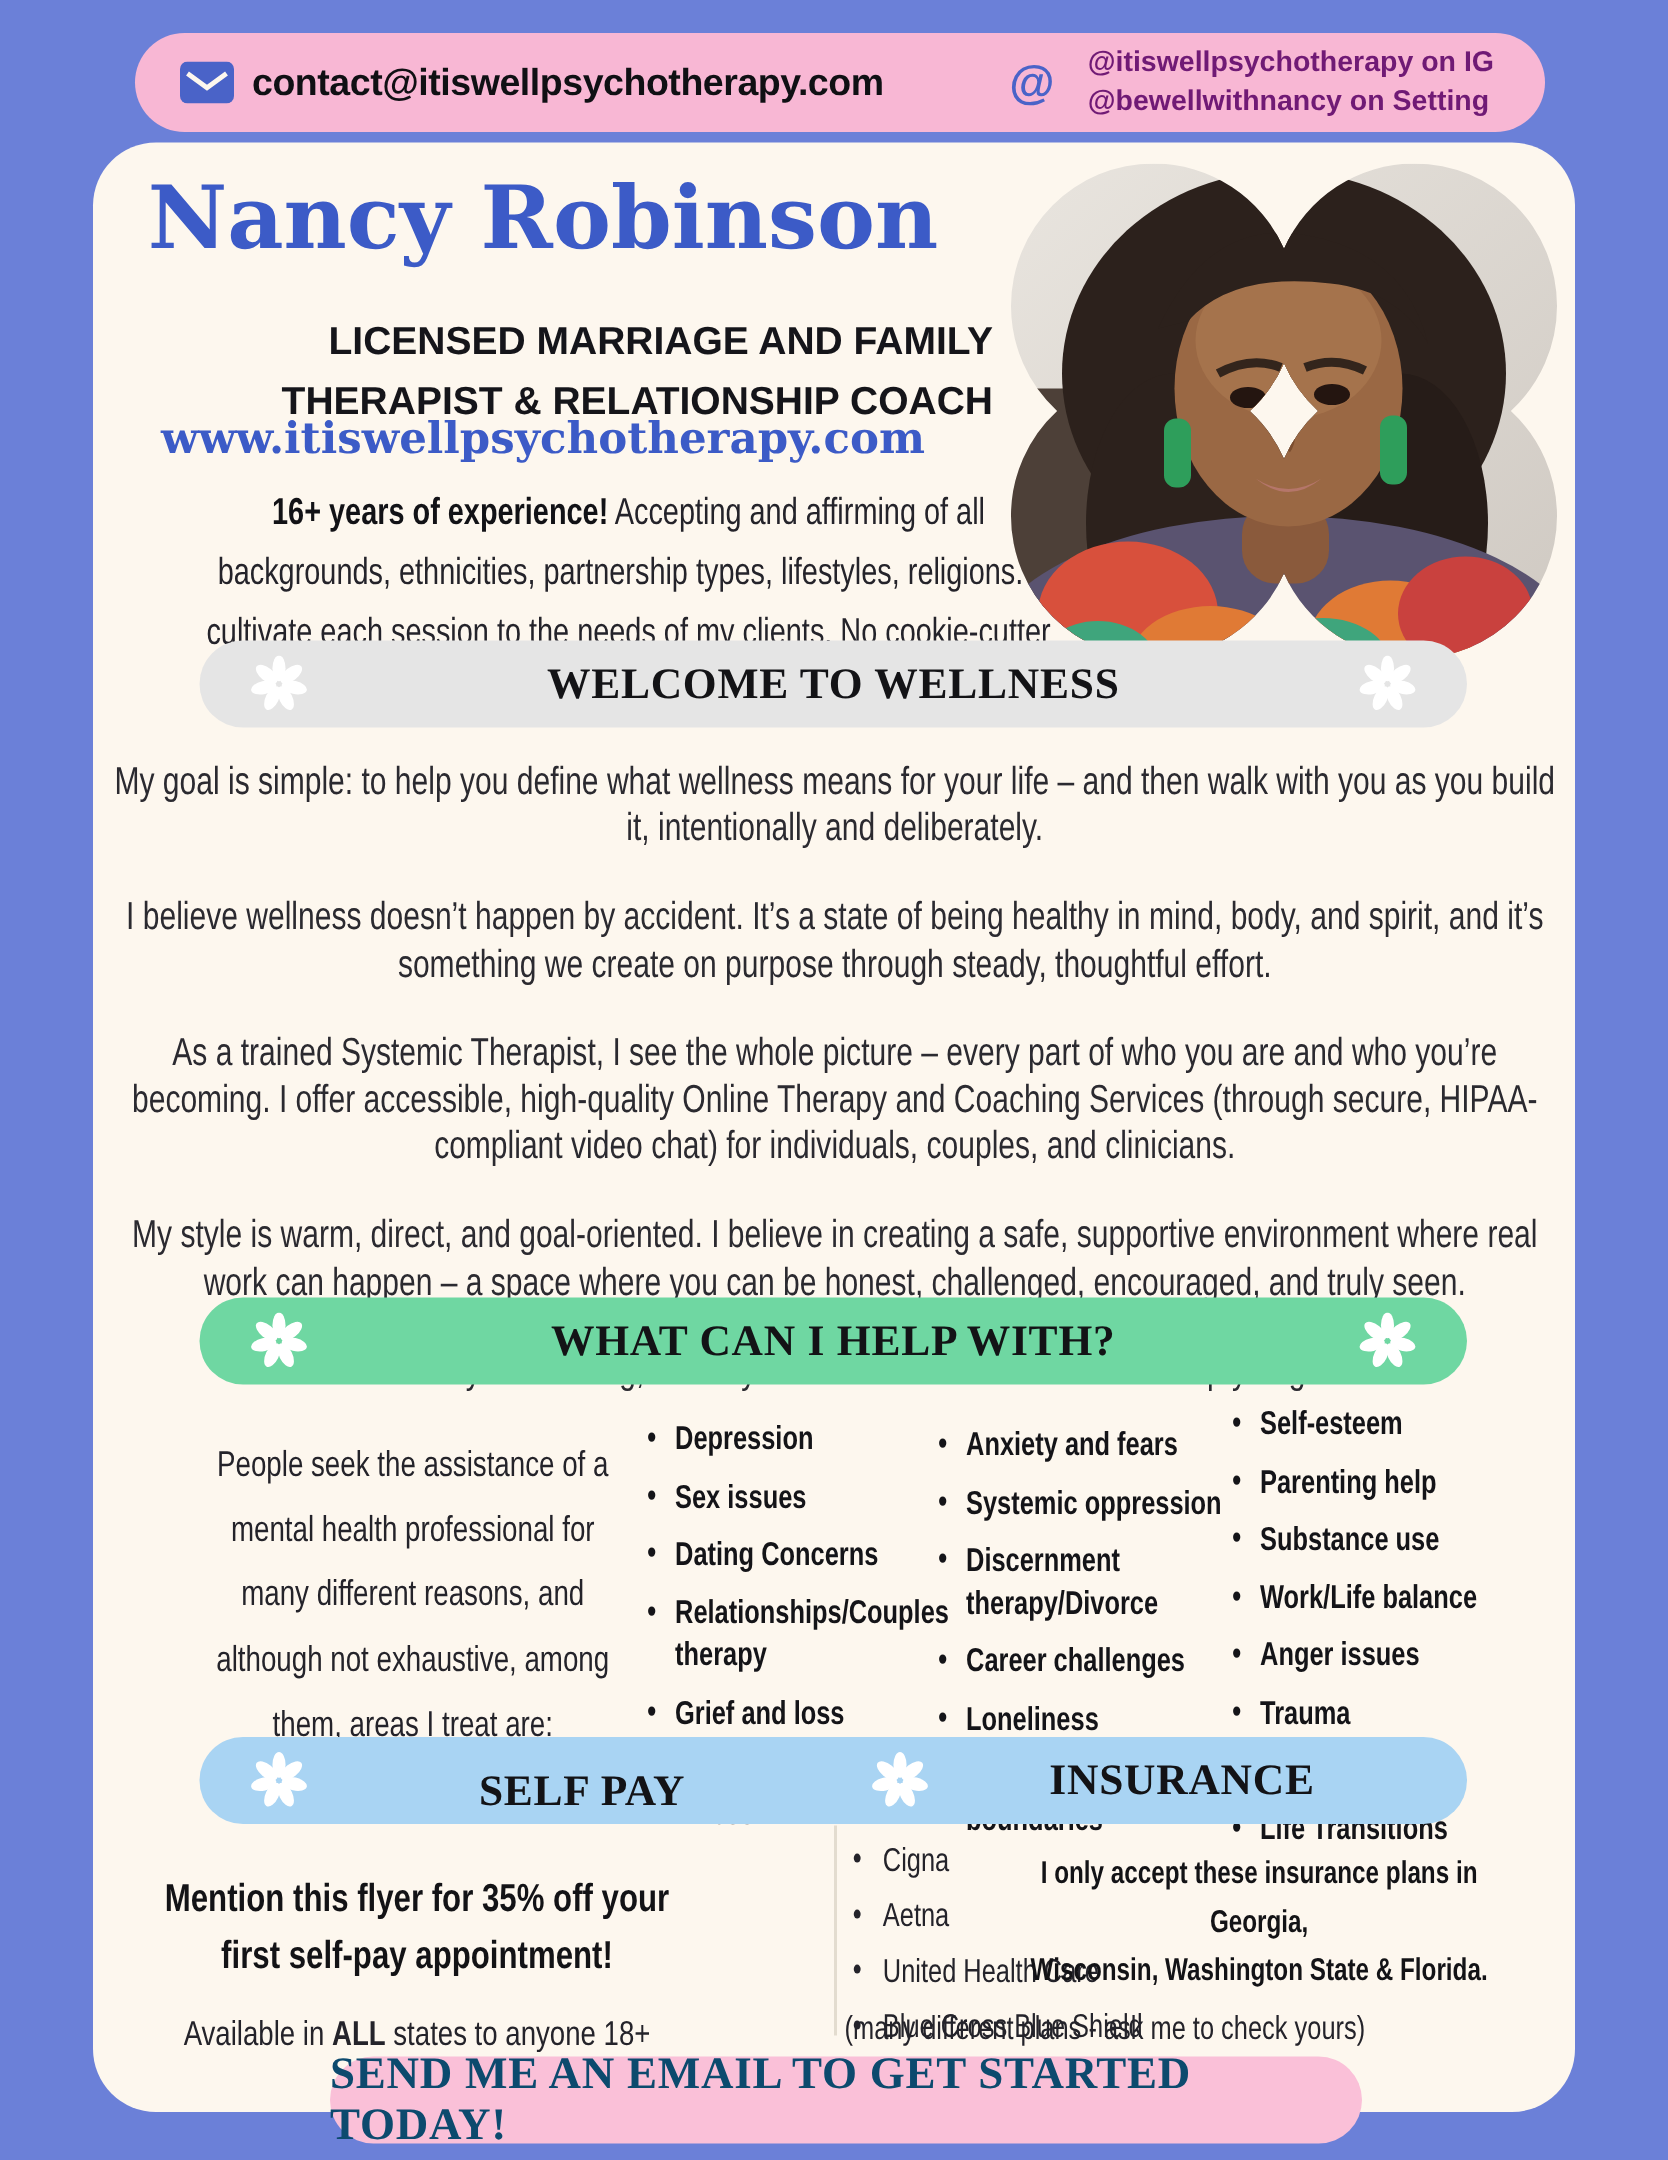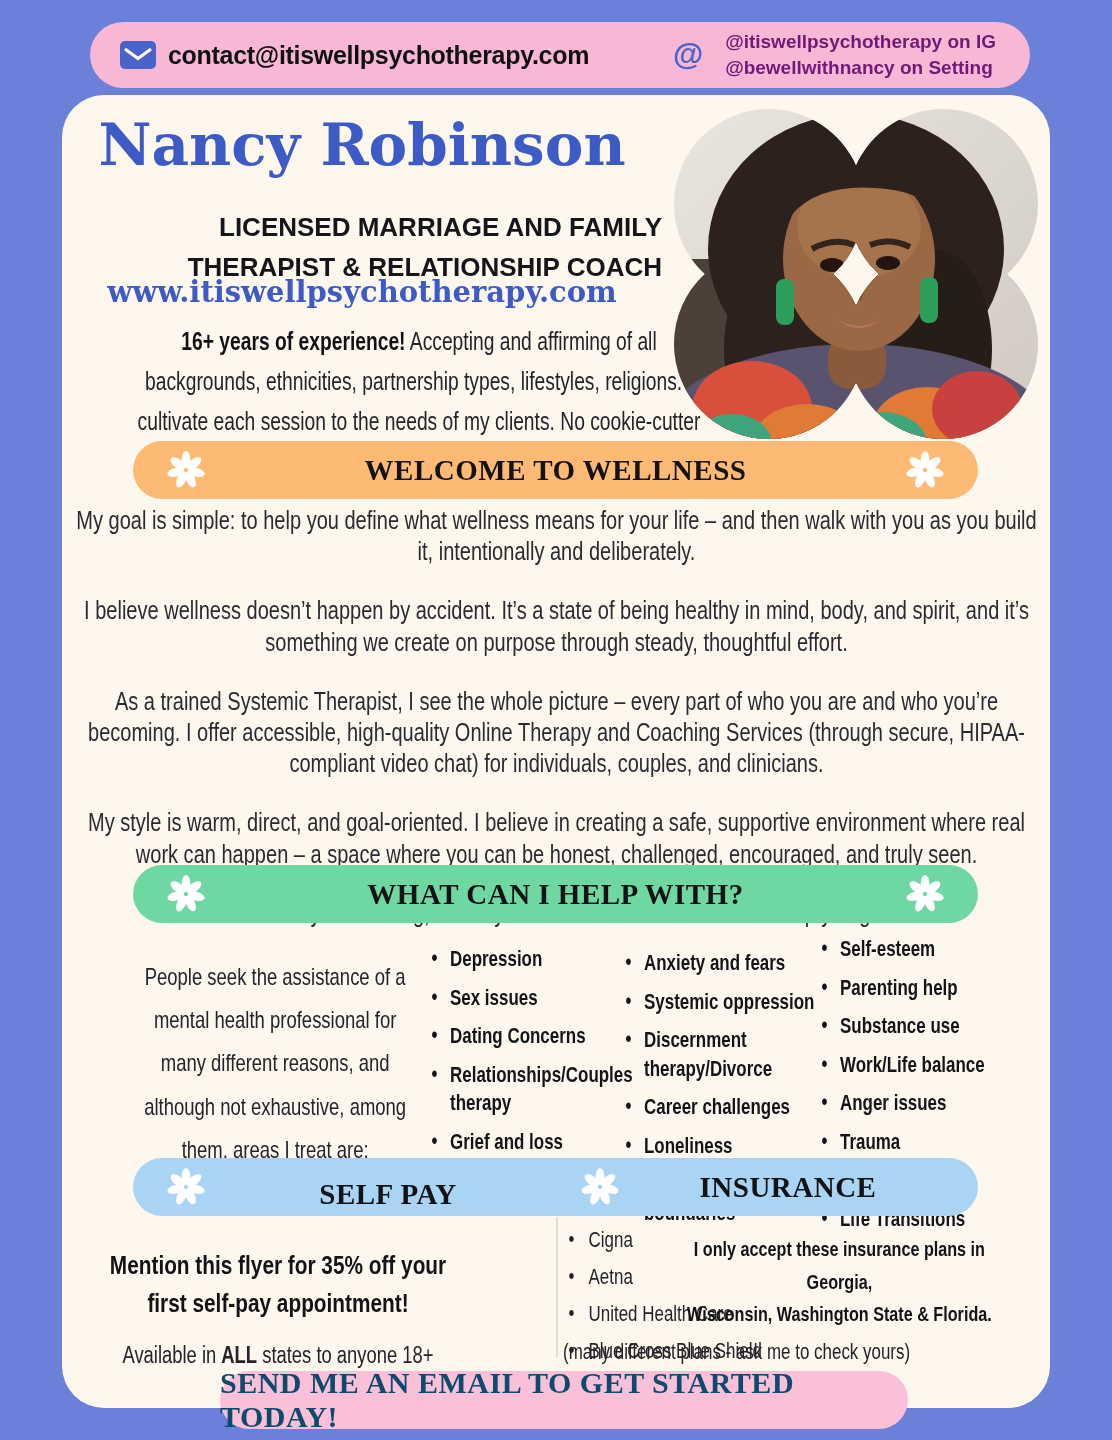--- a/index.html
+++ b/index.html
@@ -32,21 +32,21 @@
 
   .photo-wrap { position:absolute; right:10px; top:14px; width:368px; height:330px; }
 
   
   .banner { position:absolute; left:71px; width:845px; height:58px; border-radius:30px;
     display:flex; align-items:center; justify-content:center; }
   .banner-title { font-family:"Liberation Serif", serif; font-weight:700; font-size:29px;
     letter-spacing:0.5px; color:#131316; }
   .flower { position:absolute; top:10px; }
   .flower.fl-left { left:34px; } .flower.fl-right { right:34px; }
-  .welcome-banner { top:346px; background:#fdba74; }
+  .welcome-banner { top:332px; background:#e5e5e5; }
   .help-banner { top:770px; background:#6fd7a2; }
   .pay-banner { top:1063px; background:#a9d4f3; }
   .pay-banner .label-selfpay { position:absolute; left:95px; width:320px; text-align:center;margin-top:15px; }
   .pay-banner .label-insurance { position:absolute; left:500px; width:310px; text-align:center; }
   .pay-banner .fl-mid { left:448px; }
 
   
   .prose { position:absolute; left:-133px; top:410px; width:1255px;
     transform:scaleX(0.77); transform-origin:center top; text-align:center;
     font-size:26px; line-height:1.2; color:#2b2a30; }

